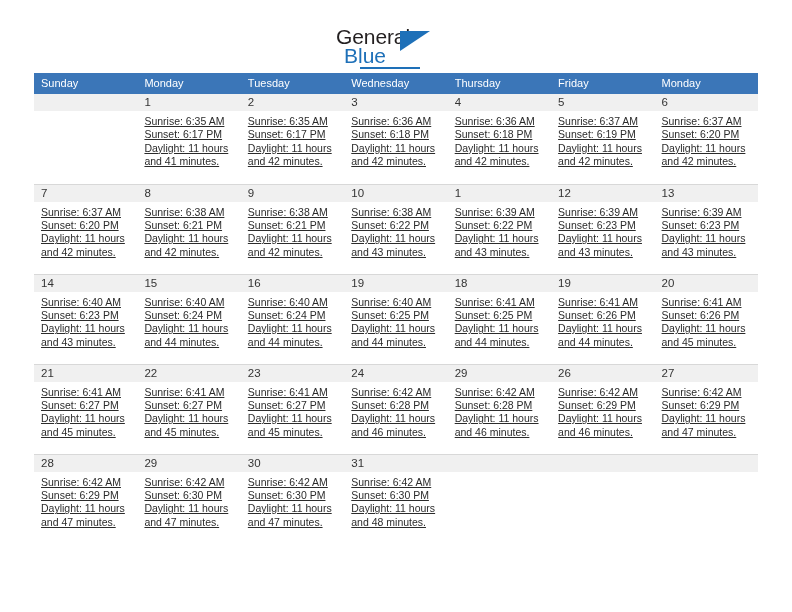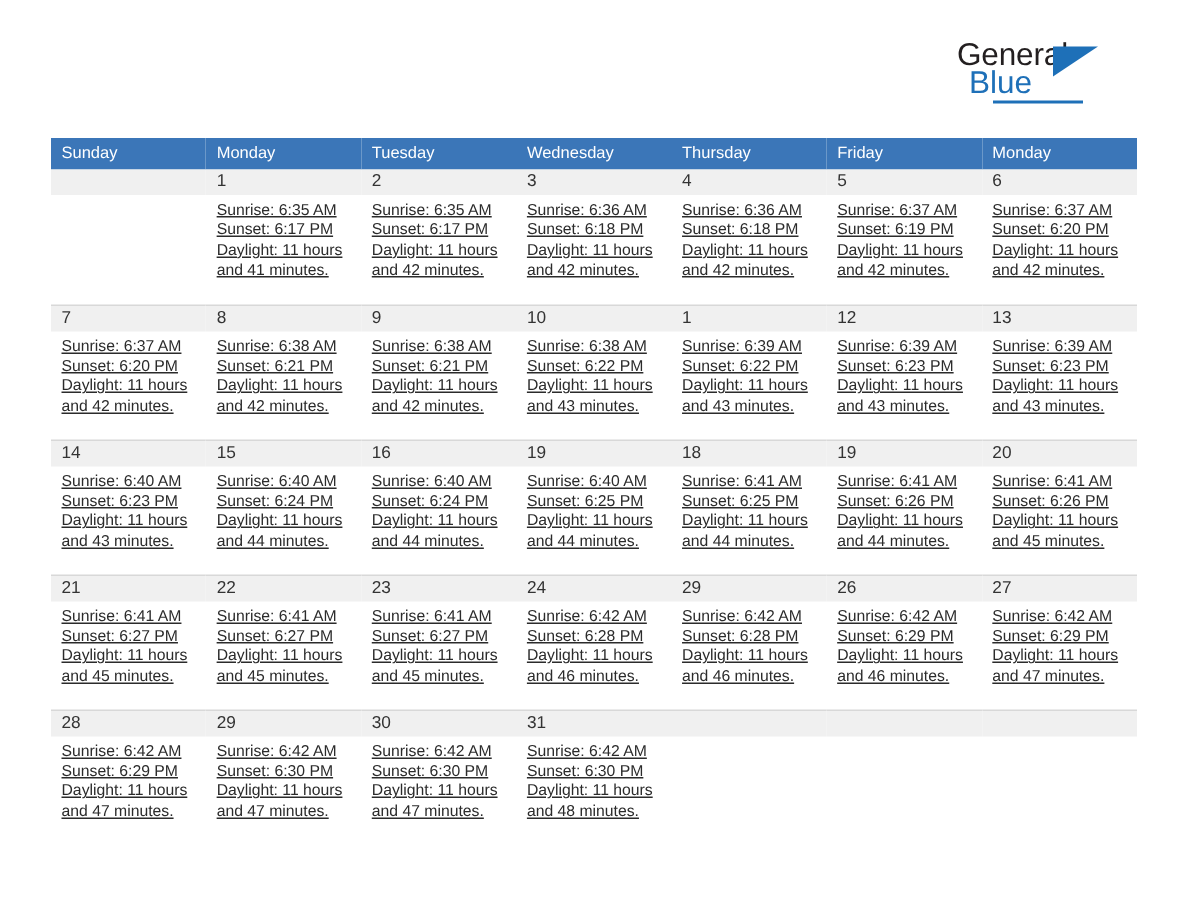--- a/index.html
+++ b/index.html
@@ -14,21 +14,21 @@
     height: 612px;
     position: relative;
     padding: 0 34px;
   }
 
   
   .topbar {
     height: 73px;
     display: flex;
     align-items: flex-start;
-    justify-content: flex-end;
+    justify-content: center;
     padding-top: 26px;
   }
   .logo { position: relative; width: 120px; height: 46px; }
   .logo-general {
     font-size: 21px;
     color: #231f20;
     letter-spacing: -0.1px;
     line-height: 22px;
     position: absolute;
     left: 0; top: 0;
@@ -66,21 +66,20 @@
     color: #2b2b2b;
     line-height: 20px;
     margin-top: 4px;
   }
 
   
   .calendar {
     width: 724px;
     border-collapse: collapse;
     table-layout: fixed;
-    margin-top: 19px;
   }
   .calendar th {
     background: #3b76b8;
     color: #ffffff;
     font-size: 11px;
     font-weight: normal;
     text-align: left;
     padding: 4px 0 5px 7px;
     height: 21px;
   }

